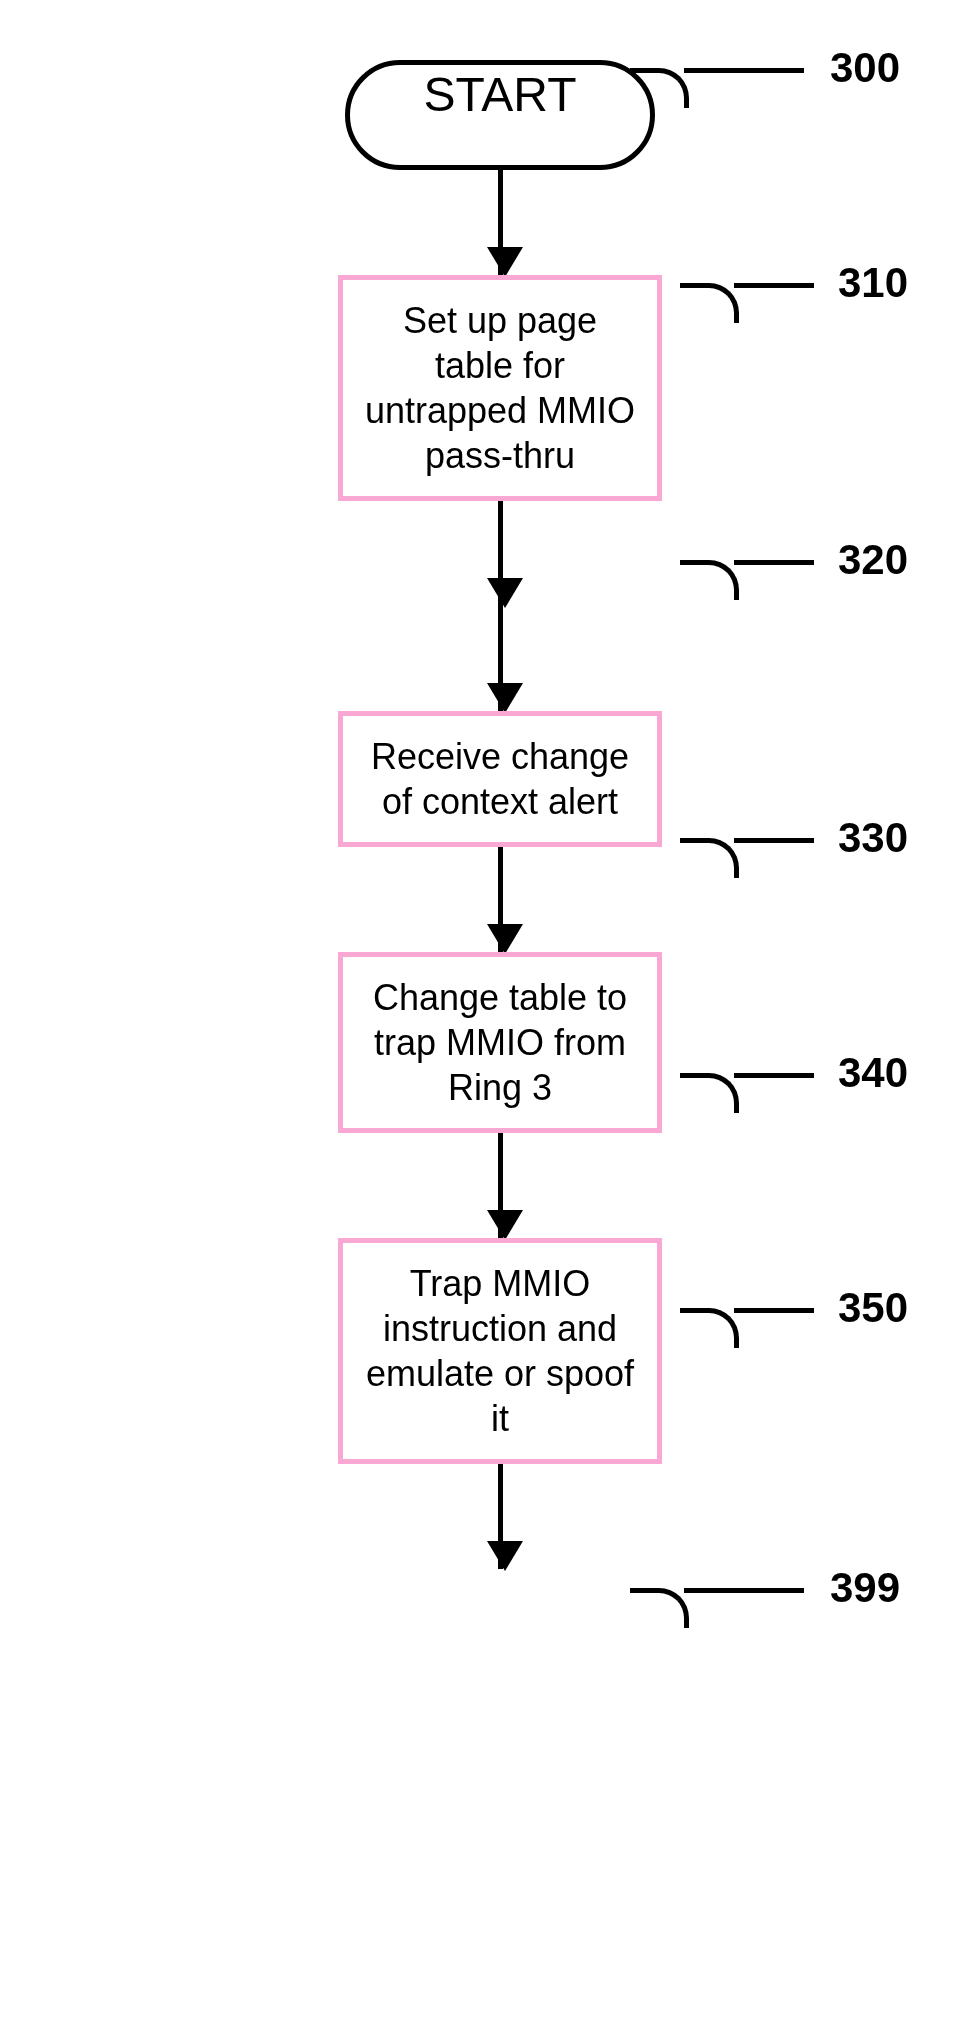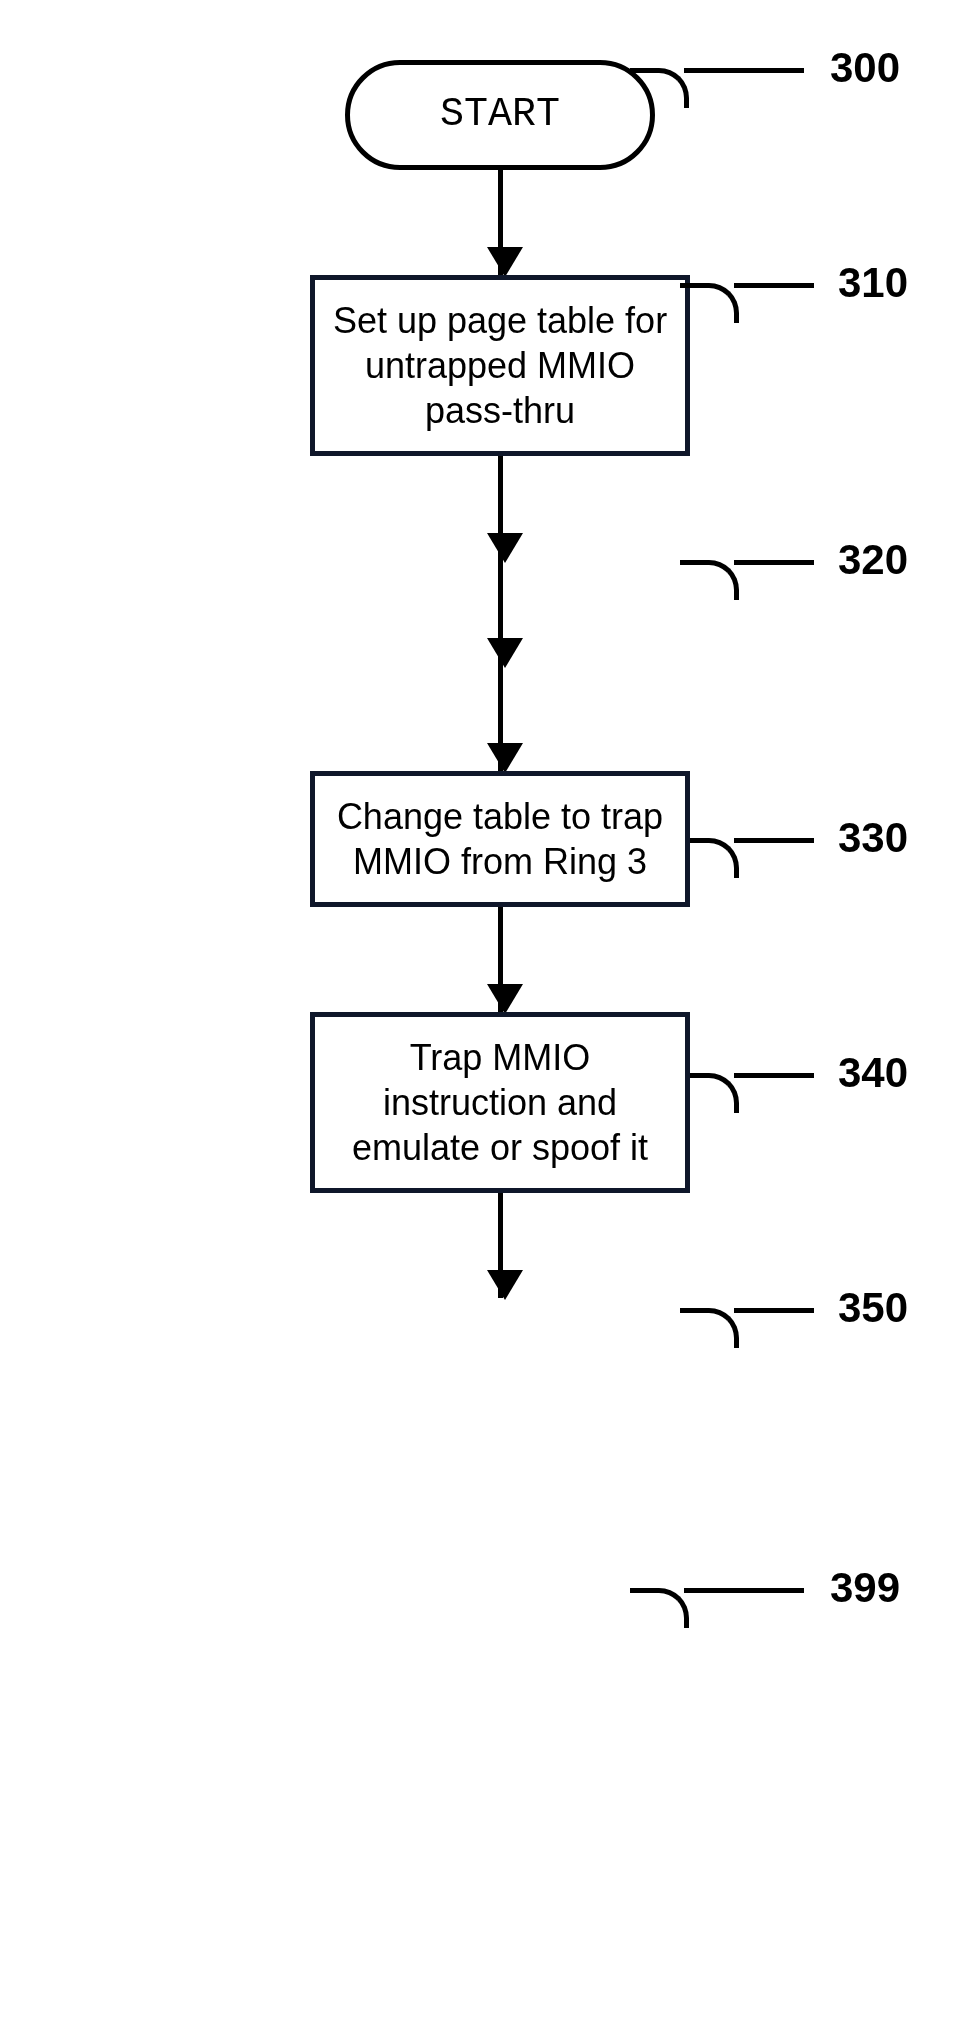--- a/index.html
+++ b/index.html
@@ -24,28 +24,26 @@
     font-size: 36px;
     line-height: 1.25;
     background: #fff;
   }
   .terminal {
     width: 300px;
     height: 100px;
     border: 5px solid #000;
     border-radius: 55px;
     display: flex;
-    align-items: center;
     justify-content: center;
-    font-size: 40px;
-    font-family: Liberation Mono, monospace;
+    font-size: 48px;
   }
   .process {
-    width: 380px;
-    border: 5px solid #0f172a;
+    width: 324px;
+    border: 5px solid #f9a8d4;
     padding: 18px 16px;
     box-sizing: border-box;
   }
   .arrow {
     width: 0;
     margin: 0 auto;
     border-left: 5px solid #000;
     height: 105px;
     position: relative;
   }
@@ -111,20 +109,23 @@
   <div class="arrow"></div>
 
   <div class="callout" style="left:520px; top:482px;">
     <div class="hook" style="left:0; top:18px;"></div>
     <div class="lead" style="left:54px; top:18px; width:80px;"></div>
     <span class="num" style="left:158px; top:-6px;">320</span>
   </div>
 
   <div class="arrow"></div>
 
+  <div class="node process">
+    <span>Receive change of context alert</span>
+  </div>
   <div class="callout" style="left:520px; top:760px;">
     <div class="hook" style="left:0; top:18px;"></div>
     <div class="lead" style="left:54px; top:18px; width:80px;"></div>
     <span class="num" style="left:158px; top:-6px;">330</span>
   </div>
 
   <div class="arrow"></div>
 
   <div class="node process">
     <span>Change table to trap MMIO from Ring 3</span>

